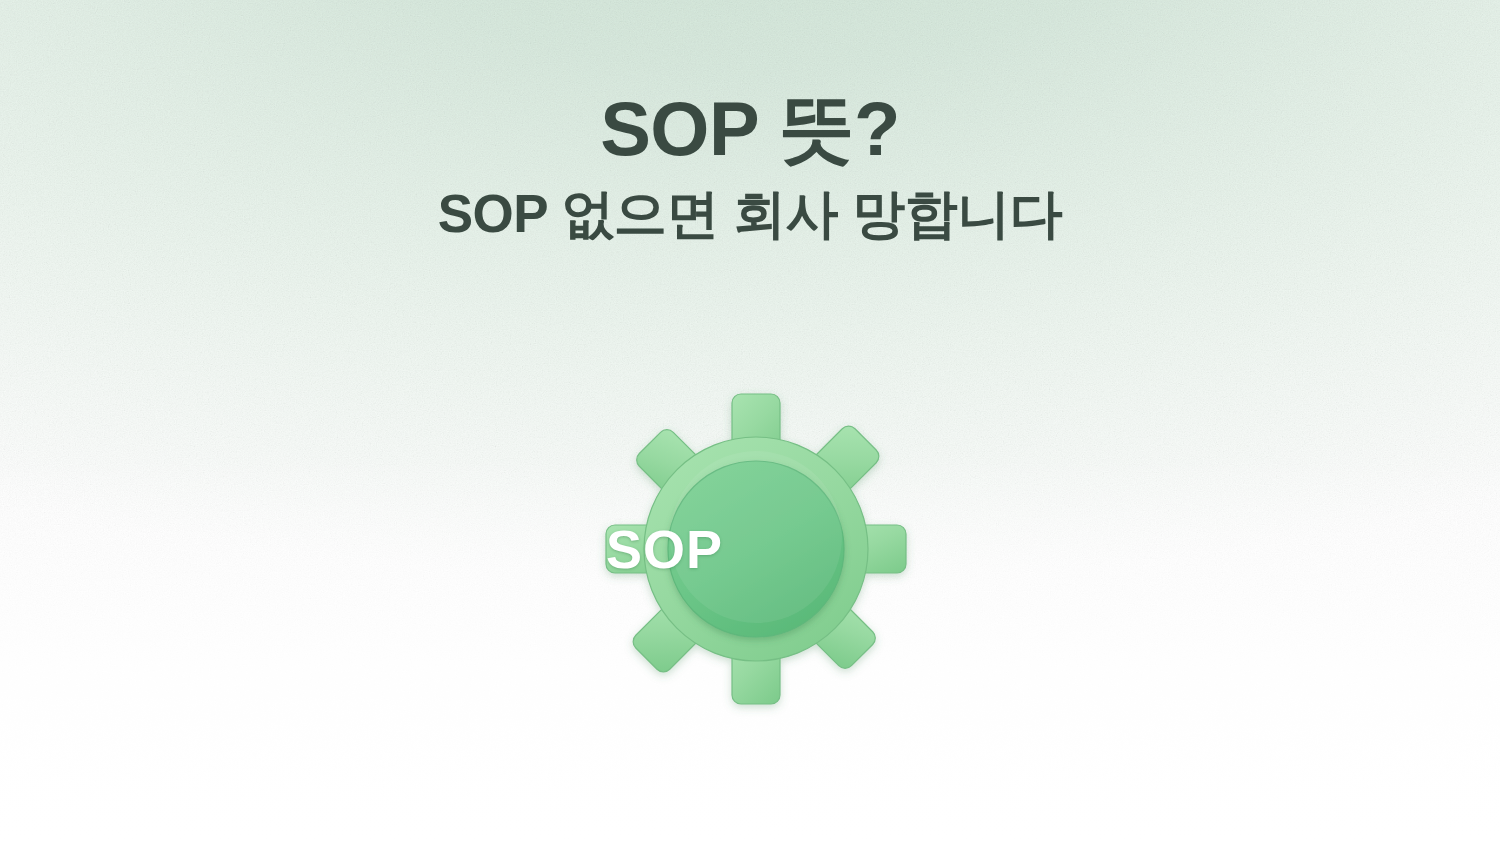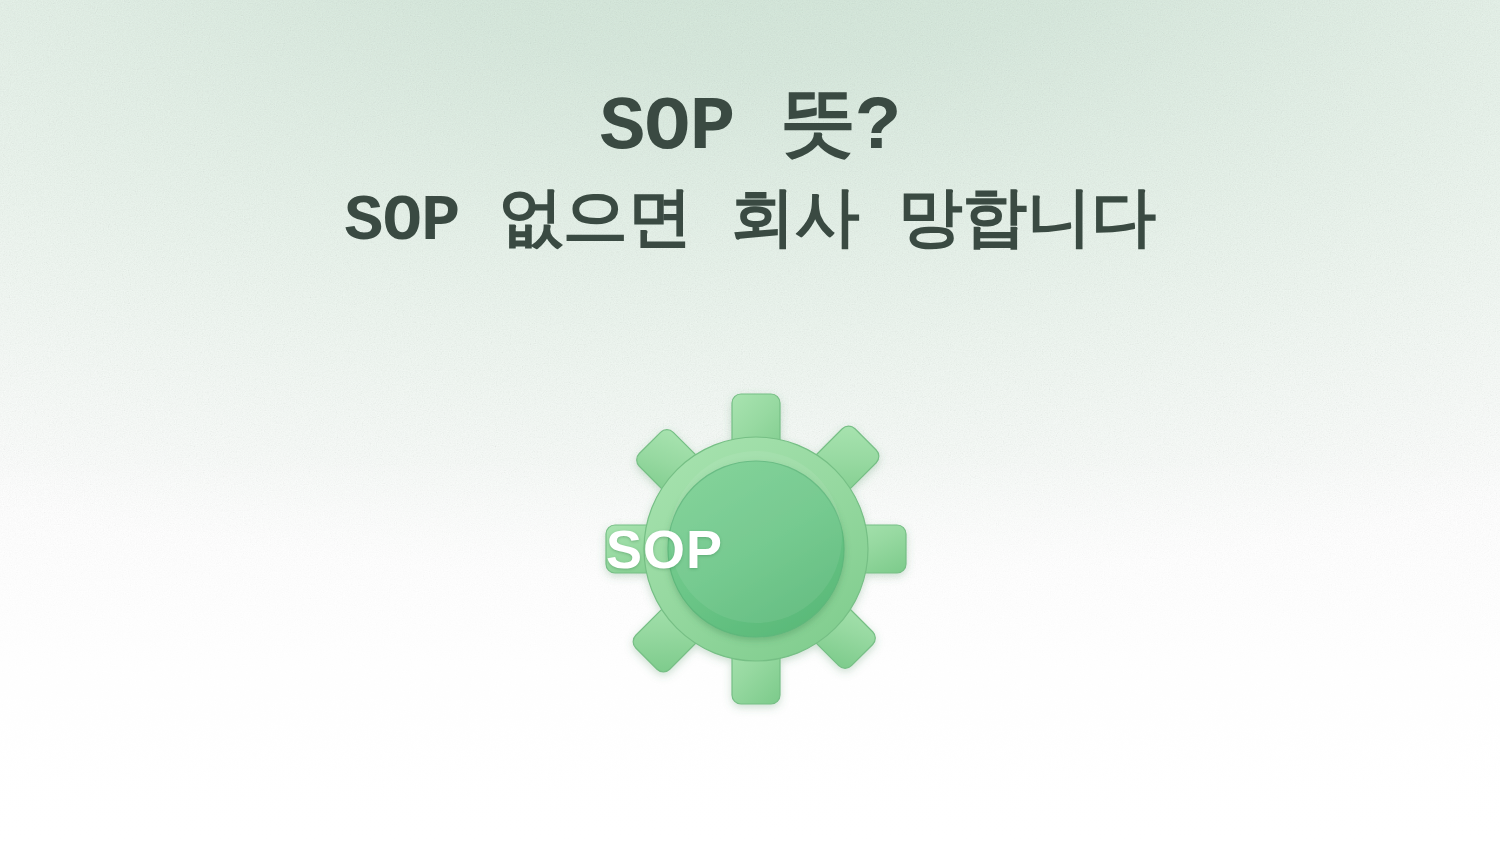--- a/index.html
+++ b/index.html
@@ -64,28 +64,27 @@
     left: 0;
     right: 0;
     top: 78px;
     text-align: center;
     color: #3a4a42;
     font-weight: 700;
     line-height: 1.33;
     letter-spacing: -0.5px;
     -webkit-font-smoothing: antialiased;
     z-index: 4;
-    font-family: Liberation Mono, monospace;
   }
   .headline .line {
     display: block;
     font-size: 76px;
     white-space: nowrap;
   }
-  .headline .line-2 { font-size: 65px; }
+  .headline .line-2 { font-size: 53px; }
 
   
   .gear-wrap {
     position: absolute;
     left: 606px;
     top: 394px;
     width: 300px;
     height: 310px;
     z-index: 3;
   }

